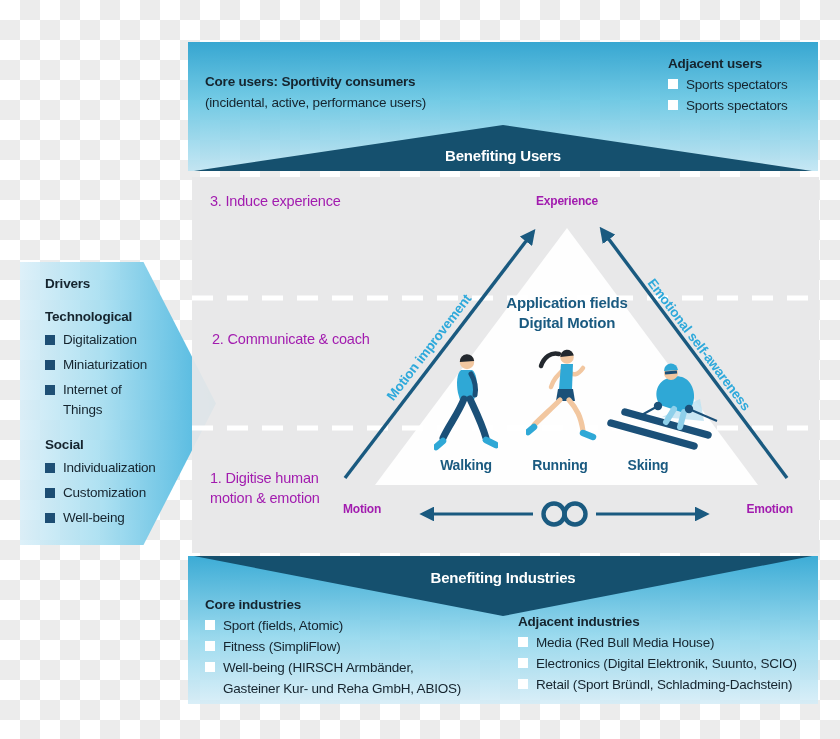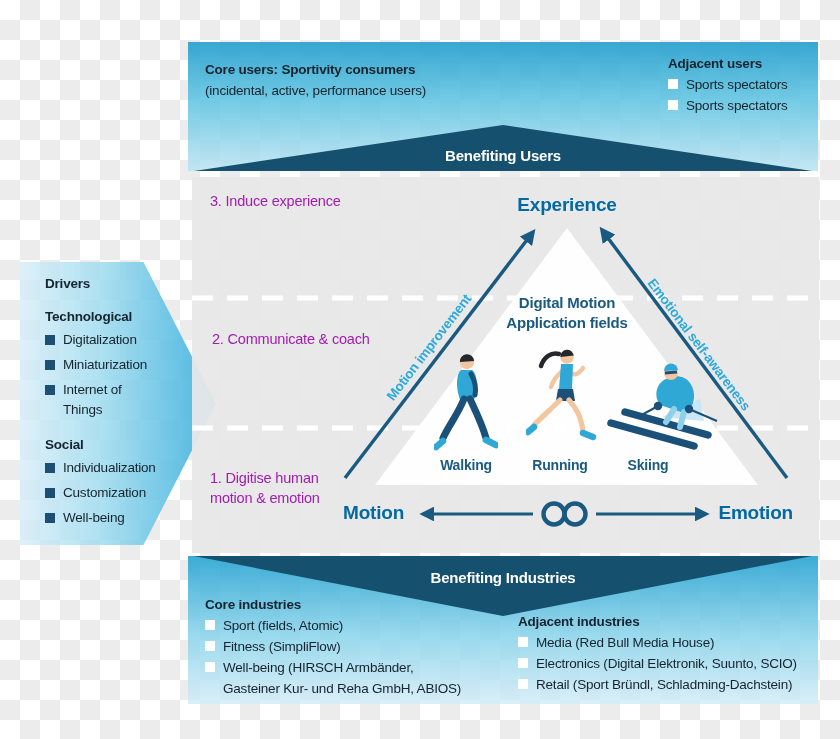--- a/index.html
+++ b/index.html
@@ -53,33 +53,33 @@
   .drv-h{font-weight:700;margin:0 0 6px 0;}
   .drv-gap{height:12px;}
   .drivers .b-row{margin-bottom:5px;line-height:20px;}
 
   
   .main-panel{
     left:192px;top:177px;width:627px;height:376px;
     background:rgba(232,232,233,.94);
   }
   .lvl{position:absolute;color:#a21caf;font-size:14.5px;letter-spacing:-.2px;line-height:20px;}
-  .blue-big{position:absolute;color:#0369a1;font-weight:700;font-size:19px;letter-spacing:-.2px;}
+  .blue-big{position:absolute;color:#a21caf;font-weight:700;font-size:12px;letter-spacing:-.2px;}
   .blue-mid{position:absolute;color:#1a5a80;font-weight:700;font-size:15px;letter-spacing:-.2px;text-align:center;line-height:20px;}
   .blue-sm{position:absolute;color:#1a5a80;font-weight:700;font-size:14px;letter-spacing:-.2px;text-align:center;}
   .axis-label{position:absolute;color:#2ea9db;font-weight:700;font-size:13.5px;letter-spacing:-.2px;text-align:center;white-space:nowrap;}
   svg{display:block;}
 </style>
 </head>
 <body>
 
 <div class="stage">
 
   <div class="abs top-banner">
-    <div class="abs banner-text" style="left:17px;top:17px;">
+    <div class="abs banner-text" style="left:17px;top:29px;">
       <div class="banner-title">Core users: Sportivity consumers</div>
       <div>(incidental, active, performance users)</div>
     </div>
     <div class="abs banner-text" style="left:480px;top:11px;">
       <div class="banner-title">Adjacent users</div>
       <div class="b-row">
         <span class="sq sq-white"></span>
         <span>Sports spectators</span>
       </div>
       <div class="b-row">
@@ -192,22 +192,22 @@
     <div class="lvl" style="left:18px;top:14px;">3. Induce experience</div>
     <div class="lvl" style="left:20px;top:152px;">2. Communicate &amp; coach</div>
     <div class="lvl" style="left:18px;top:291px;">
       <div>1. Digitise human</div>
       <div>motion &amp; emotion</div>
     </div>
 
     <div class="blue-big" style="left:295px;width:160px;top:17px;text-align:center;">Experience</div>
 
     <div class="blue-mid" style="left:285px;width:180px;top:116px;">
+      <div>Application fields</div>
       <div>Digital Motion</div>
-      <div>Application fields</div>
     </div>
 
     <div class="axis-label" style="left:157px;top:163px;width:160px;transform:rotate(-52.6deg);">Motion improvement</div>
     <div class="axis-label" style="left:402px;top:160px;width:210px;transform:rotate(53deg);">Emotional self-awareness</div>
 
     <div class="blue-sm" style="left:234px;width:80px;top:280px;">Walking</div>
     <div class="blue-sm" style="left:328px;width:80px;top:280px;">Running</div>
     <div class="blue-sm" style="left:416px;width:80px;top:280px;">Skiing</div>
 
     <div class="blue-big" style="left:151px;top:325px;text-align:center;">Motion</div>

